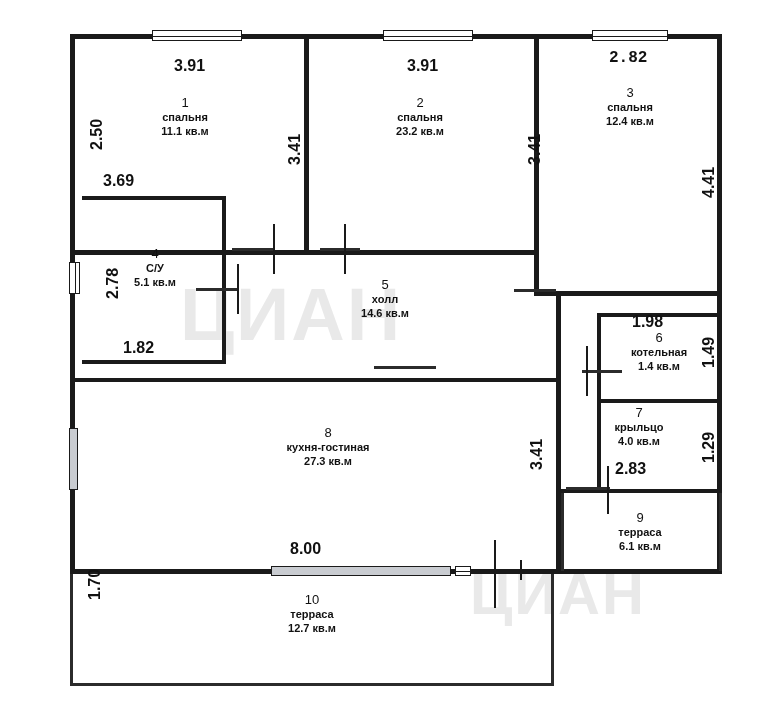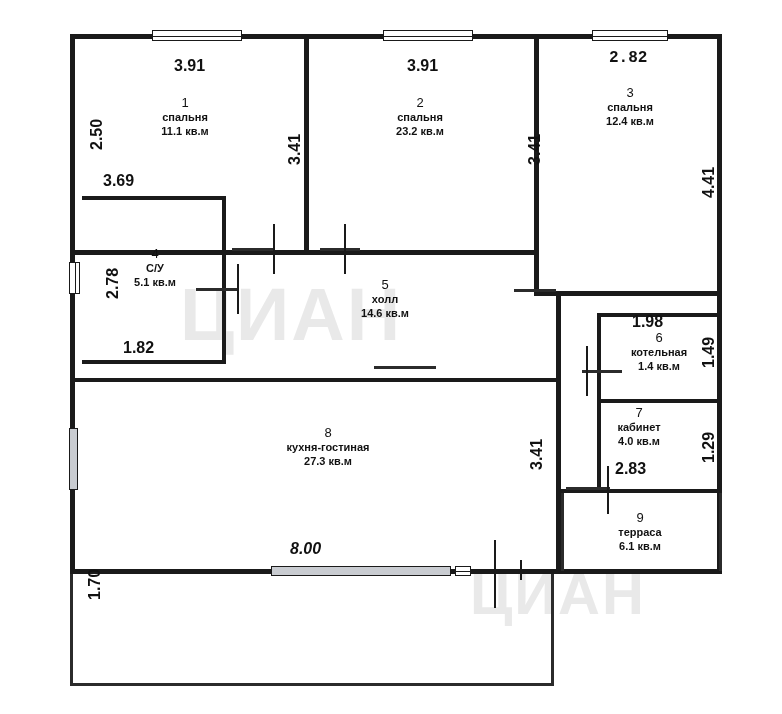--- a/index.html
+++ b/index.html
@@ -211,36 +211,41 @@
   </div>
 
   <div class="room-label" style="left:600px; top:330px; width:118px;">
     <span class="num">6</span>
     <span class="nm">котельная</span>
     <span class="ar">1.4 кв.м</span>
   </div>
 
   <div class="room-label" style="left:580px; top:405px; width:118px;">
     <span class="num">7</span>
-    <span class="nm">кабинет</span>
+    <span class="nm">крыльцо</span>
     <span class="ar">4.0 кв.м</span>
   </div>
 
   <div class="room-label" style="left:248px; top:425px; width:160px;">
     <span class="num">8</span>
     <span class="nm">кухня-гостиная</span>
     <span class="ar">27.3 кв.м</span>
   </div>
 
   <div class="room-label" style="left:581px; top:510px; width:118px;">
     <span class="num">9</span>
     <span class="nm">терраса</span>
     <span class="ar">6.1 кв.м</span>
   </div>
 
+  <div class="room-label" style="left:252px; top:592px; width:120px;">
+    <span class="num">10</span>
+    <span class="nm">терраса</span>
+    <span class="ar">12.7 кв.м</span>
+  </div>
 
   <div class="dim" style="left:174px; top:57px;">3.91</div>
   <div class="dim" style="left:407px; top:57px;">3.91</div>
   <div class="dim" style="left:609px; top:49px;font-family:Liberation Mono, monospace;">2.82</div>
 
   <div class="dim v" style="left:88px; top:150px;">2.50</div>
   <div class="dim v" style="left:286px; top:165px;">3.41</div>
   <div class="dim v" style="left:526px; top:165px;">3.41</div>
   <div class="dim v" style="left:700px; top:198px;">4.41</div>
 
@@ -248,16 +253,16 @@
   <div class="dim v" style="left:104px; top:299px;">2.78</div>
   <div class="dim" style="left:123px; top:339px;">1.82</div>
 
   <div class="dim" style="left:632px; top:313px;">1.98</div>
   <div class="dim v" style="left:700px; top:368px;">1.49</div>
 
   <div class="dim v" style="left:528px; top:470px;">3.41</div>
   <div class="dim v" style="left:700px; top:463px;">1.29</div>
   <div class="dim" style="left:615px; top:460px;">2.83</div>
 
-  <div class="dim" style="left:290px; top:540px;font-style:italic;">8.00</div>
+  <div class="dim" style="left:290px; top:540px;">8.00</div>
   <div class="dim v" style="left:86px; top:600px;">1.70</div>
 
 </div>
 
 </body></html>

